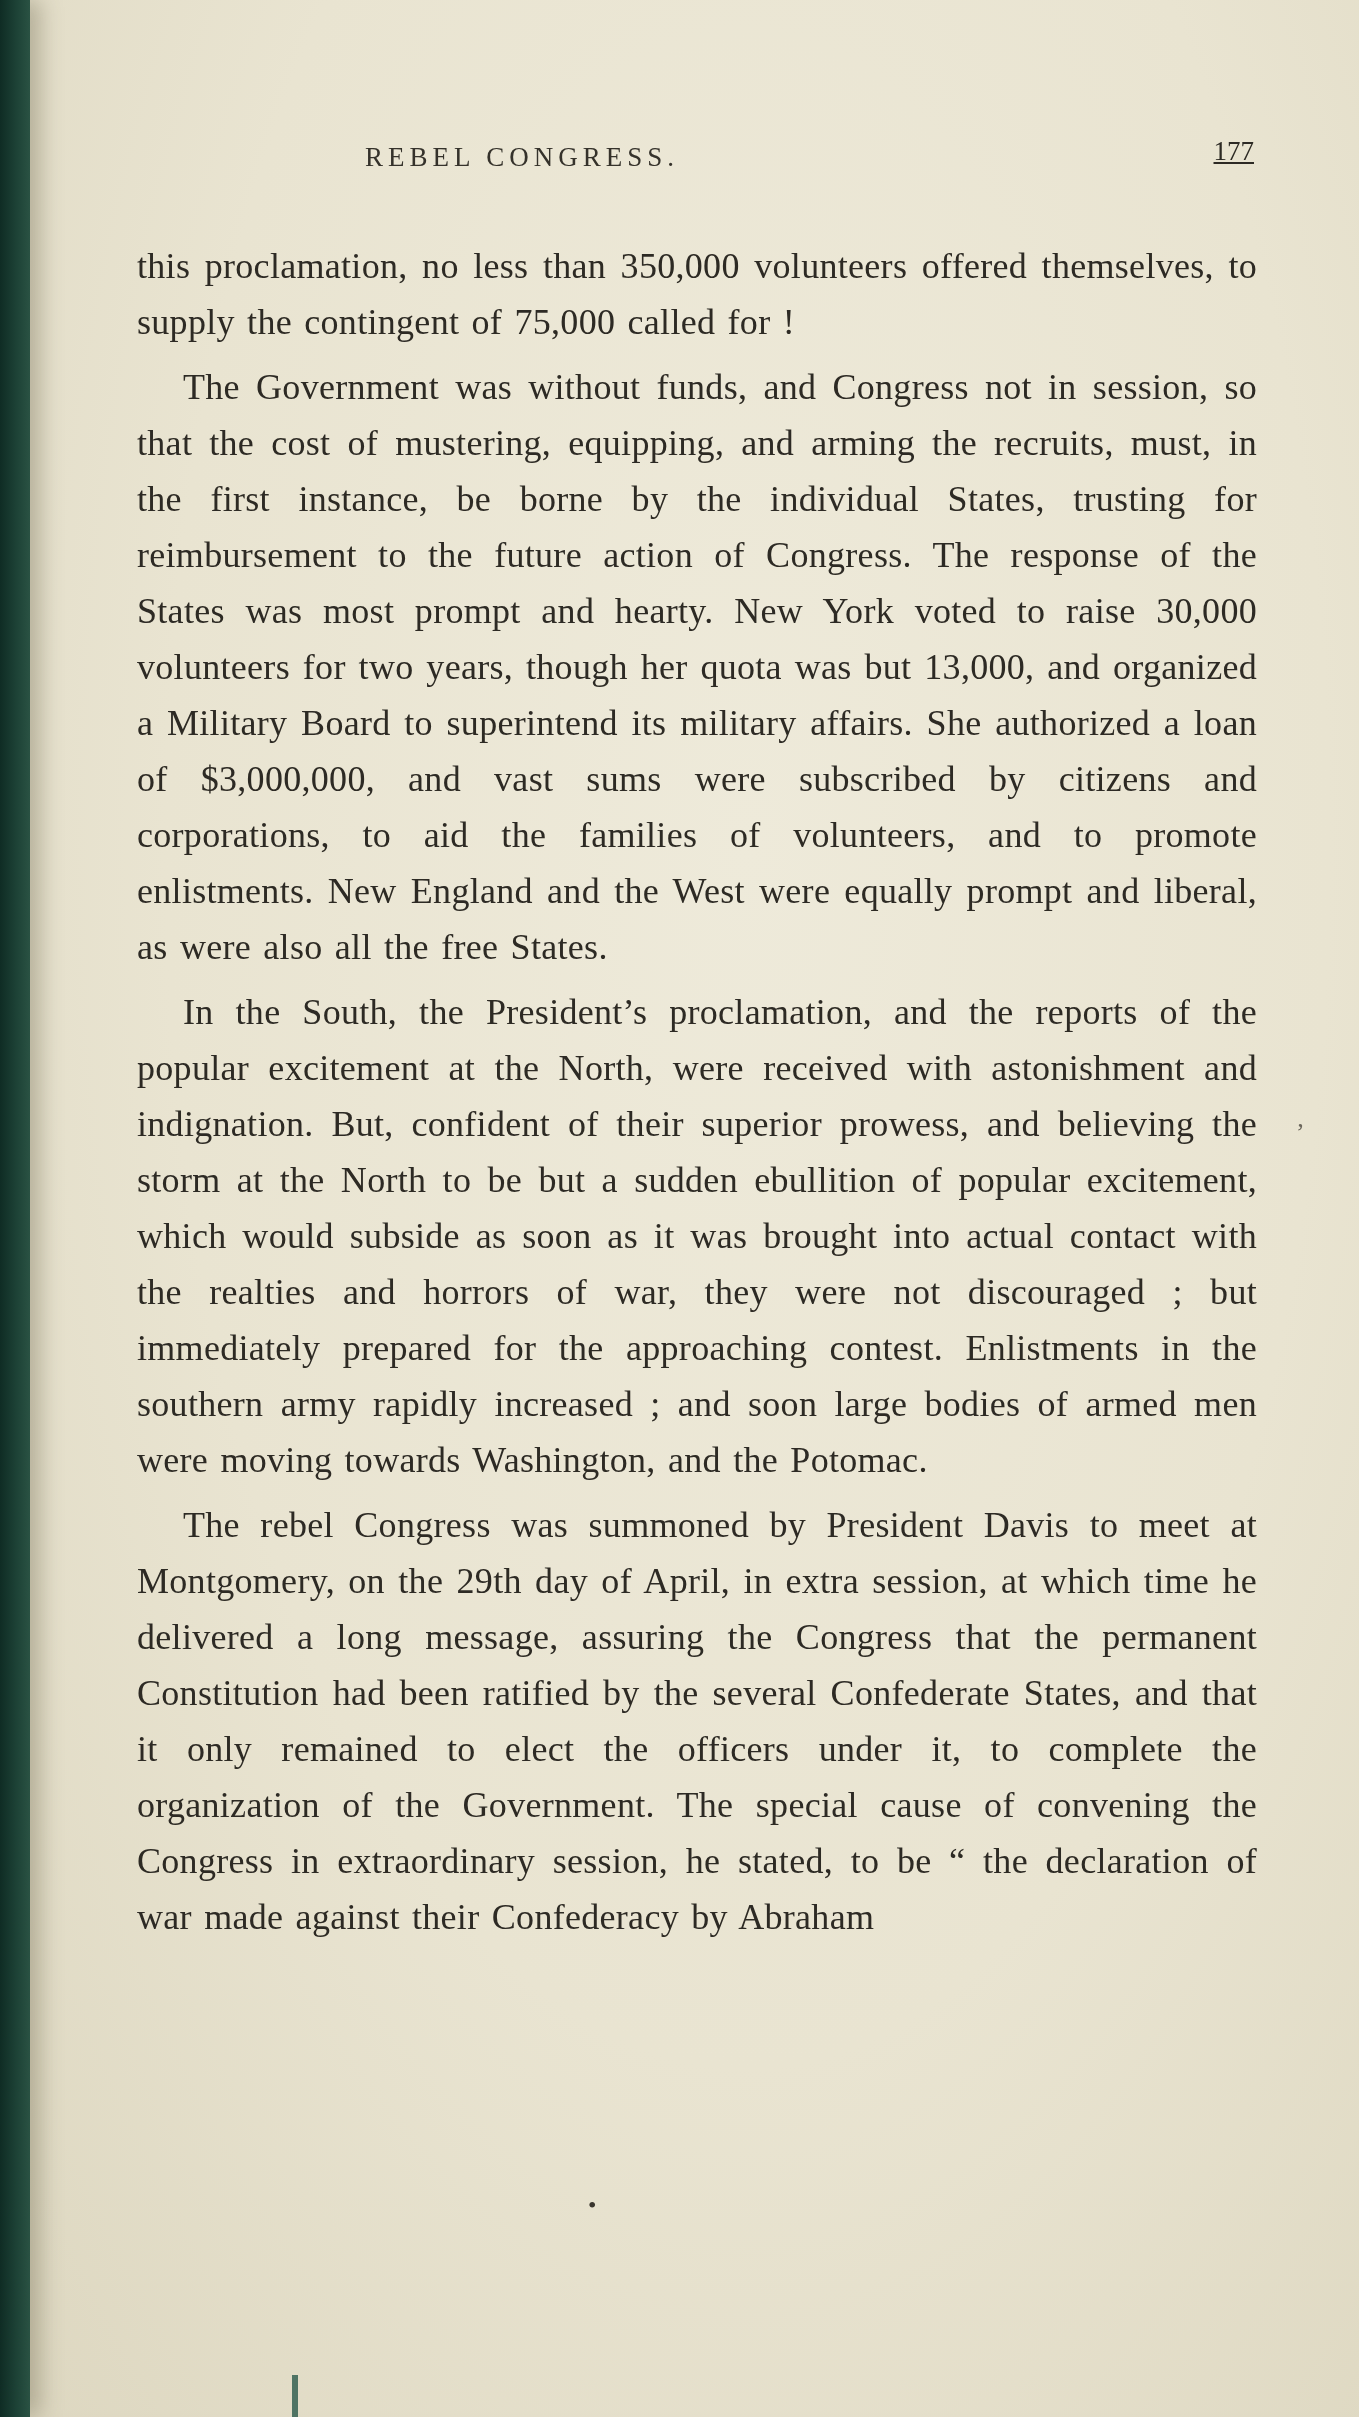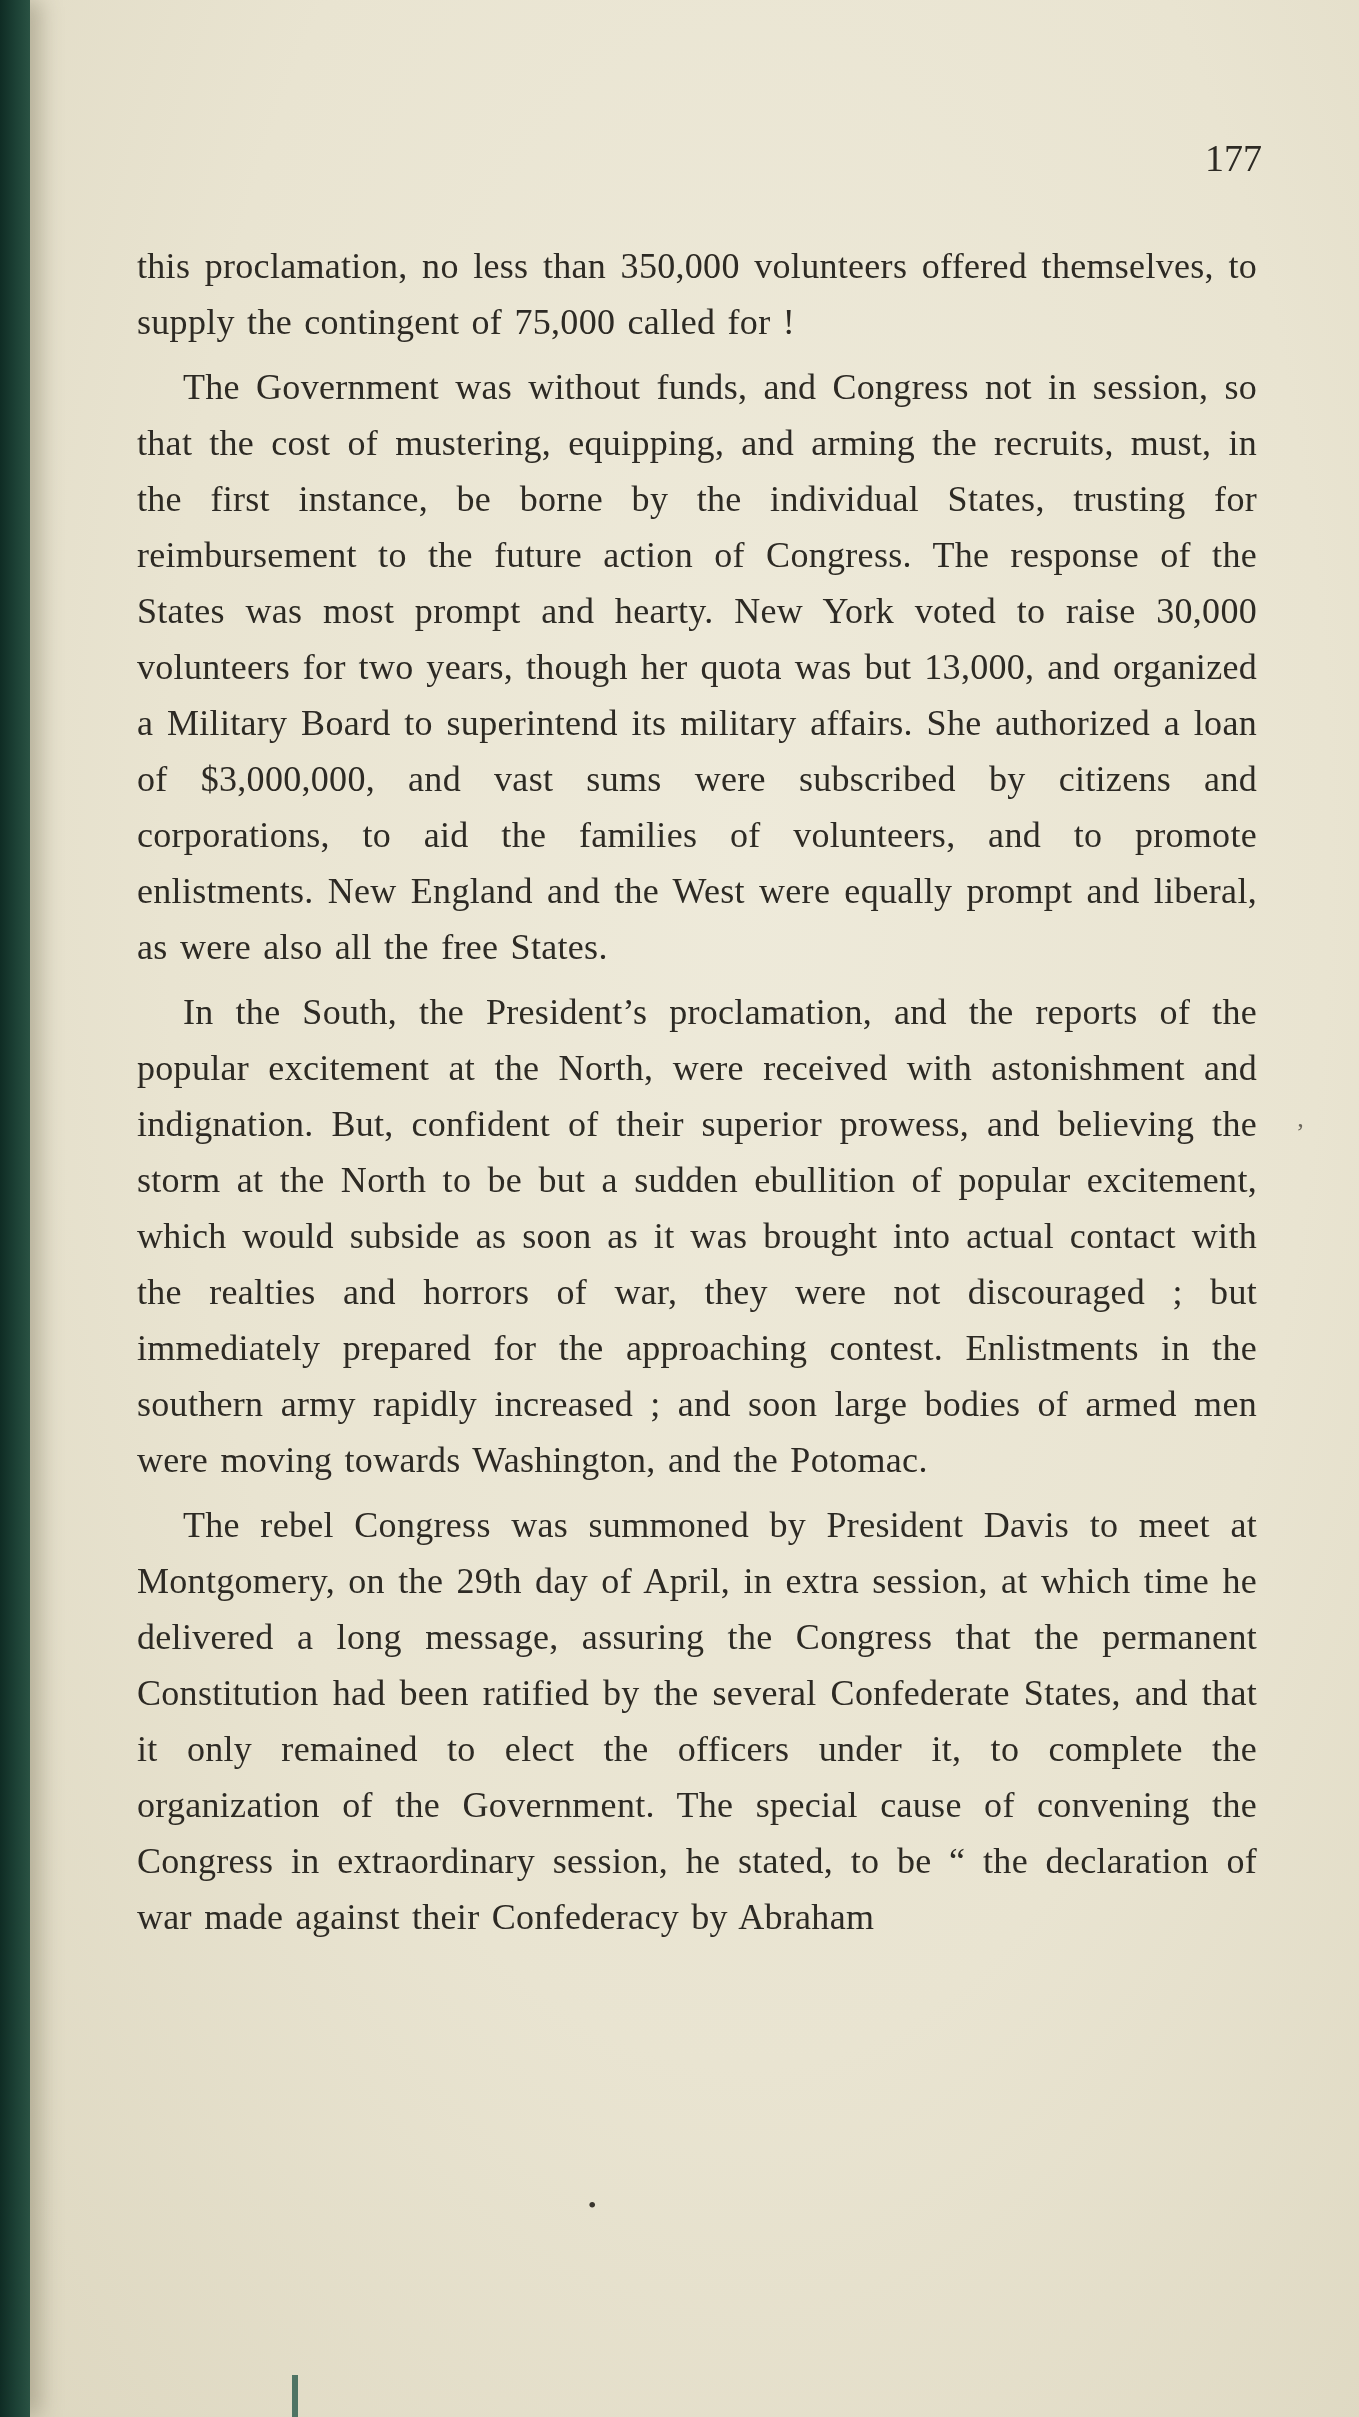--- a/index.html
+++ b/index.html
@@ -46,23 +46,24 @@
     display: block;
     text-align: center;
     padding-right: 350px;
     font-size: 27px;
     letter-spacing: 5px;
     color: #35322b;
   }
 
   .page-number {
     position: absolute;
-    right: 4px; top: -6px;
-    font-size: 38px;
+    right: 12px; top: -6px;
+    font-size: 27px;
     color: #2d2a24;
+    text-decoration: underline;
   }
 
   .body-text { color: #2d2a24; }
 
   .para {
     margin: 9px;
     font-size: 36px;
     line-height: 56px;
     text-align: justify;
     text-indent: 46px;
@@ -89,20 +90,21 @@
 <body>
 
 <div class="page">
 
   <div class="edge-strip"></div>
   <div class="bottom-tick"></div>
 
   <div class="content">
 
     <div class="header">
+      <span class="header-title">REBEL CONGRESS.</span>
       <span class="page-number">177</span>
     </div>
 
     <div class="body-text">
       <p class="para no-indent">this proclamation, no less than 350,000 volunteers offered themselves, to supply the contingent of 75,000 called for !</p>
       <p class="para">The Government was without funds, and Congress not in session, so that the cost of mustering, equipping, and arming the recruits, must, in the first instance, be borne by the individual States, trusting for reimbursement to the future action of Congress. The response of the States was most prompt and hearty. New York voted to raise 30,000 volunteers for two years, though her quota was but 13,000, and organized a Military Board to superintend its military affairs. She authorized a loan of $3,000,000, and vast sums were subscribed by citizens and corporations, to aid the families of volunteers, and to promote enlistments. New England and the West were equally prompt and liberal, as were also all the free States.</p>
       <p class="para">In the South, the President’s proclamation, and the reports of the popular excitement at the North, were received with astonishment and indignation. But, confident of their superior prowess, and believing the storm at the North to be but a sudden ebullition of popular excitement, which would subside as soon as it was brought into actual contact with the realties and horrors of war, they were not discouraged ; but immediately prepared for the approaching contest. Enlistments in the southern army rapidly increased ; and soon large bodies of armed men were moving towards Washington, and the Potomac.</p>
       <p class="para">The rebel Congress was summoned by President Davis to meet at Montgomery, on the 29th day of April, in extra session, at which time he delivered a long message, assuring the Congress that the permanent Constitution had been ratified by the several Confederate States, and that it only remained to elect the officers under it, to complete the organization of the Government. The special cause of convening the Congress in extraordinary session, he stated, to be “ the declaration of war made against their Confederacy by Abraham</p>
     </div>
 

